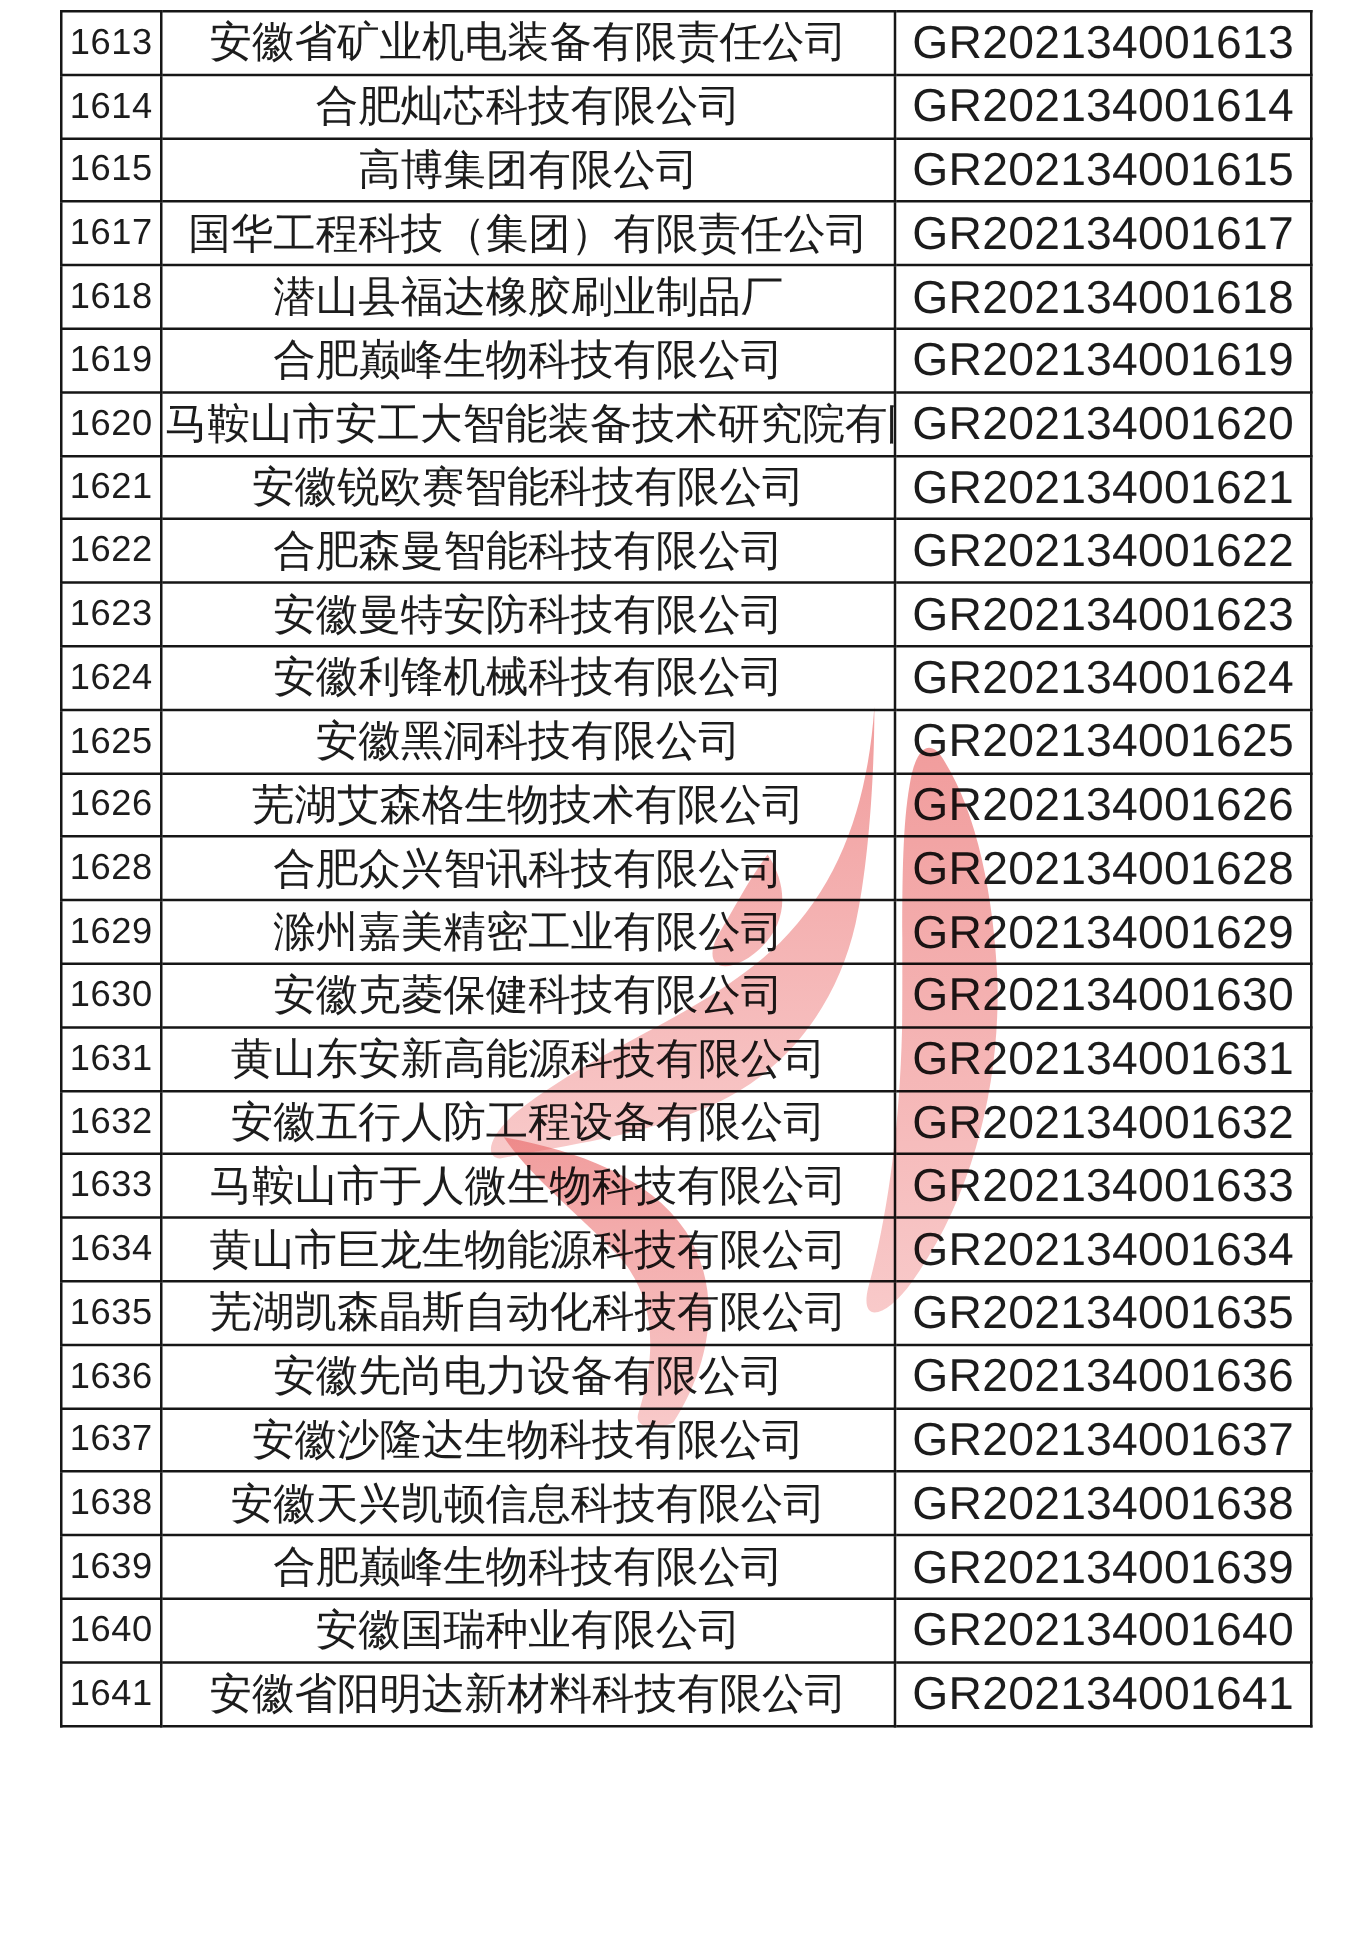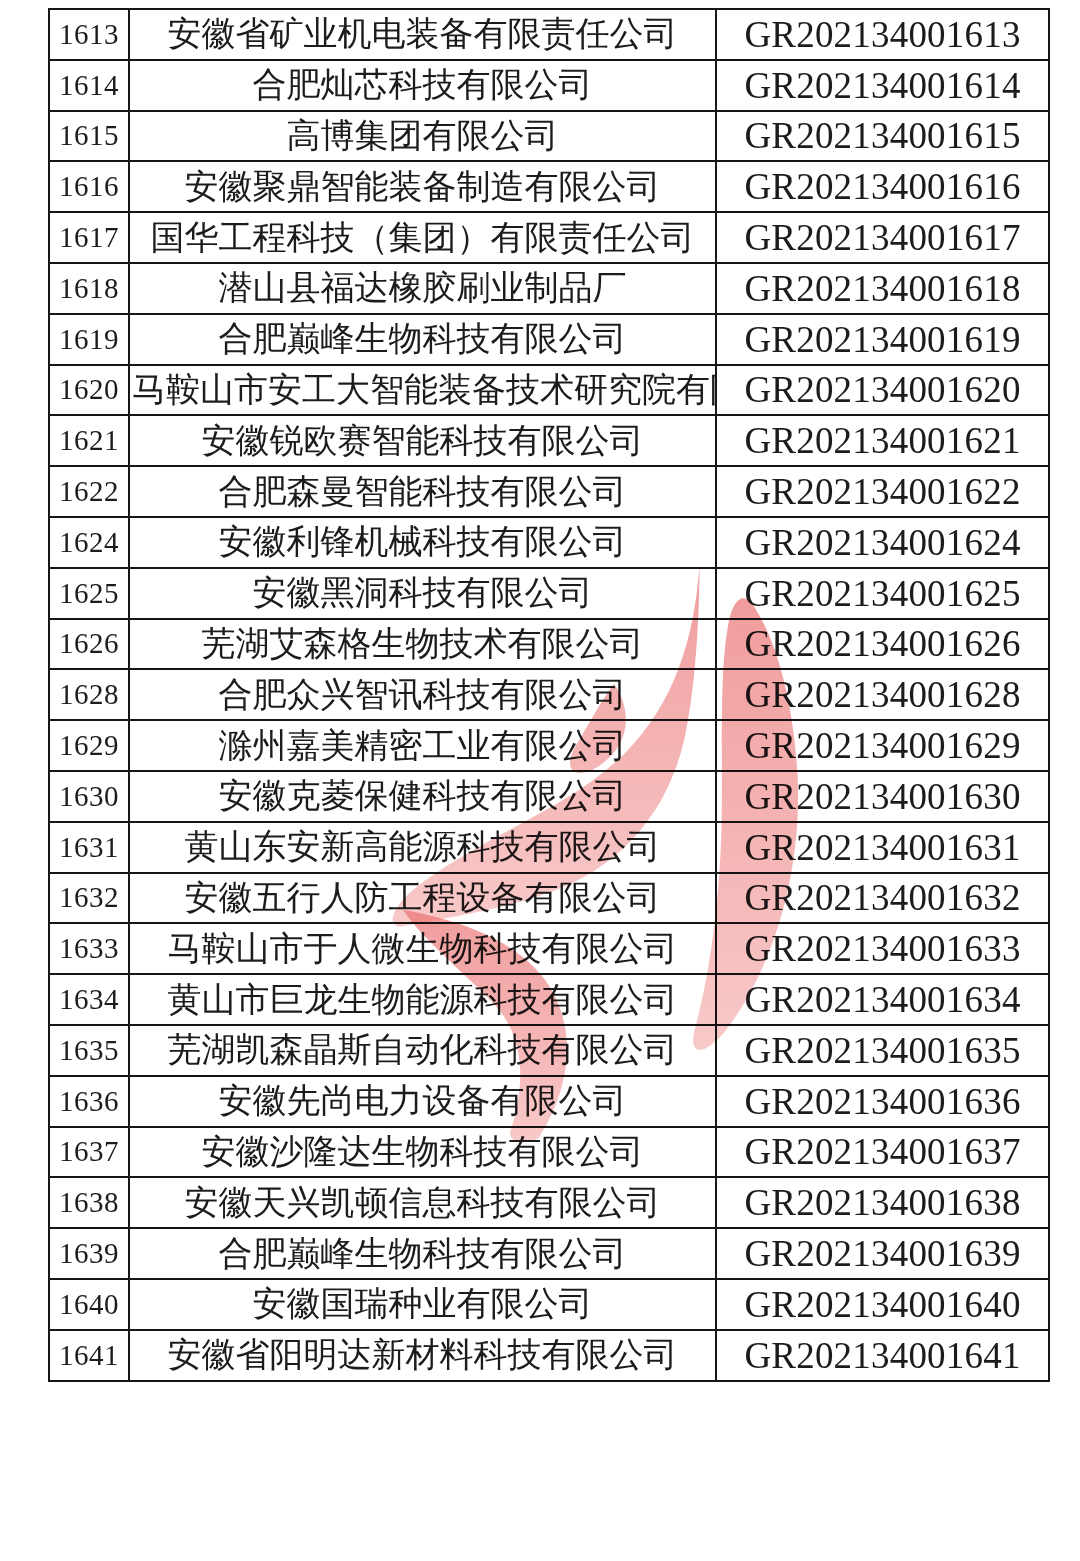--- a/index.html
+++ b/index.html
@@ -2,21 +2,21 @@
 <html><head>
 <meta charset="utf-8">
 <style>
   html,body{margin:0;padding:0;}
   .page{
     position:relative;
     width:1080px;
     height:1561px;
     background:#ffffff;
     overflow:hidden;
-    font-family:Liberation Serif, serif;
+    font-family:Liberation Sans, sans-serif;
   }
   table.cert-table{
     position:absolute;
     left:48px;
     top:8px;
     width:982px;
     border-collapse:collapse;
     table-layout:fixed;
   }
   table.cert-table td{
@@ -61,25 +61,20 @@
       <td class="col-company">合肥灿芯科技有限公司</td>
       <td class="col-code">GR202134001614</td>
     </tr>
 
     <tr>
       <td class="col-no">1615</td>
       <td class="col-company">高博集团有限公司</td>
       <td class="col-code">GR202134001615</td>
     </tr>
 
-    <tr>
-      <td class="col-no">1616</td>
-      <td class="col-company">安徽聚鼎智能装备制造有限公司</td>
-      <td class="col-code">GR202134001616</td>
-    </tr>
 
     <tr>
       <td class="col-no">1617</td>
       <td class="col-company">国华工程科技（集团）有限责任公司</td>
       <td class="col-code">GR202134001617</td>
     </tr>
 
     <tr>
       <td class="col-no">1618</td>
       <td class="col-company">潜山县福达橡胶刷业制品厂</td>
@@ -103,20 +98,25 @@
       <td class="col-company">安徽锐欧赛智能科技有限公司</td>
       <td class="col-code">GR202134001621</td>
     </tr>
 
     <tr>
       <td class="col-no">1622</td>
       <td class="col-company">合肥森曼智能科技有限公司</td>
       <td class="col-code">GR202134001622</td>
     </tr>
 
+    <tr>
+      <td class="col-no">1623</td>
+      <td class="col-company">安徽曼特安防科技有限公司</td>
+      <td class="col-code">GR202134001623</td>
+    </tr>
 
     <tr>
       <td class="col-no">1624</td>
       <td class="col-company">安徽利锋机械科技有限公司</td>
       <td class="col-code">GR202134001624</td>
     </tr>
 
     <tr>
       <td class="col-no">1625</td>
       <td class="col-company">安徽黑洞科技有限公司</td>

